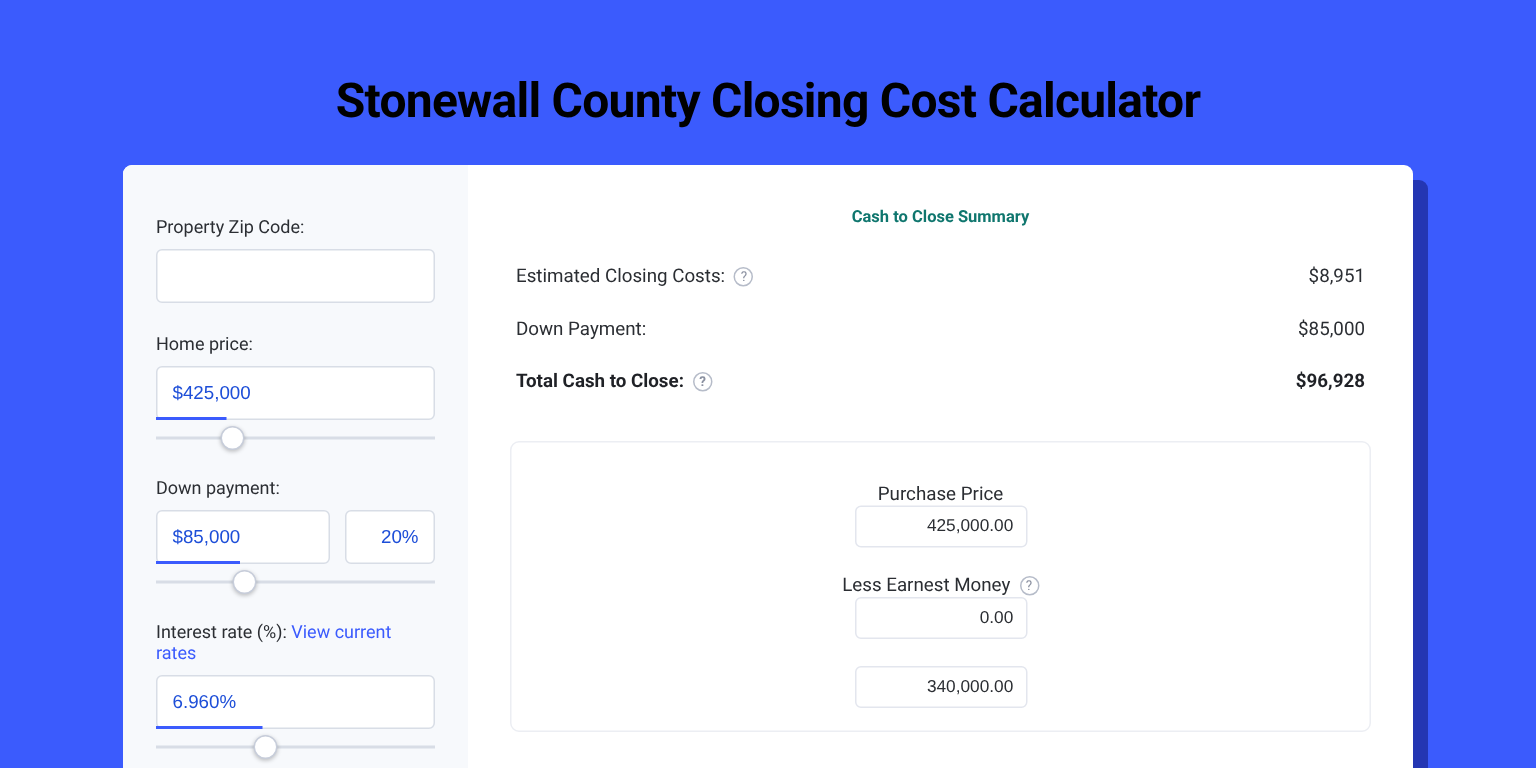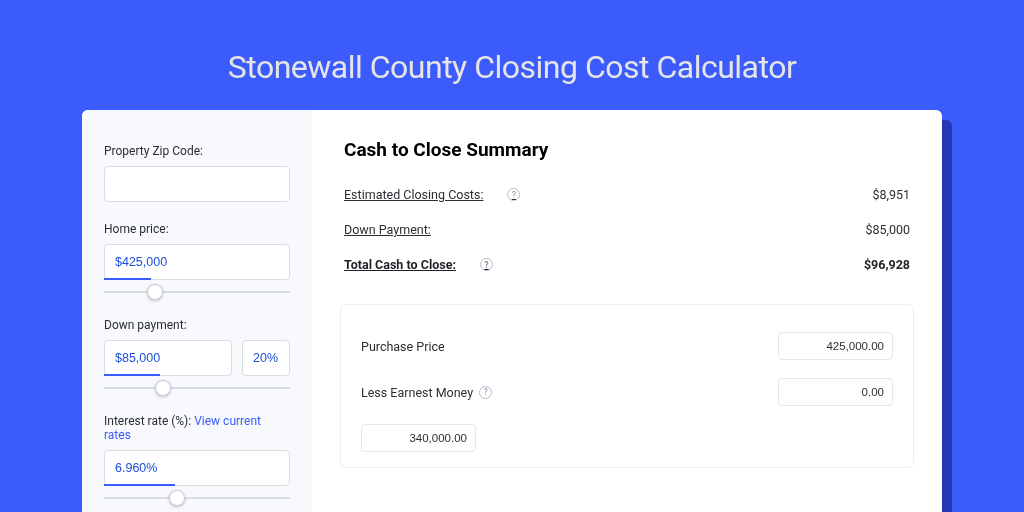--- a/index.html
+++ b/index.html
@@ -1,22 +1,22 @@
 <!DOCTYPE html>
 <html><head>
 <meta charset="utf-8">
 <style>
   * { box-sizing: border-box; margin: 0; padding: 0; }
   html, body { width: 1024px; height: 512px; overflow: hidden; font-family: -apple-system, BlinkMacSystemFont, "Segoe UI", Roboto, Helvetica, Arial, sans-serif; }
   body { background: #3b5bfd; }
   .page-title {
     text-align: center;
-    color: #e5e5e5;
+    color: #000000;
     font-size: 32px;
-    font-weight: 400;
+    font-weight: 700;
     padding-top: 48px;
     padding-bottom: 24px;
     letter-spacing: -0.5px;
   }
   .card-wrap {
     position: relative;
     width: 860px;
     margin: 0 auto;
   }
   .card-shadow {
@@ -95,63 +95,65 @@
   }
   .slider-fill {
     position: absolute;
     height: 2px;
     background: #3b5bfd;
     top: -1px;
     left: 0;
   }
   .row-2 { display: flex; gap: 10px; }
   .row-2 .inp:first-child { flex: 1; }
-  .row-2 .inp.pct { width: 48px; text-align: left; }
+  .row-2 .inp.pct { width: 60px; text-align: right; }
   .link { color: #3b5bfd; text-decoration: none; font-size: 12px; }
   .section {
     border: 1px solid #eceef3;
     border-radius: 6px;
     padding: 18px 20px 6px 20px;
     margin-bottom: 16px;
     background: #fff;
   }
   .section h3 {
-    font-size: 19px;
+    font-size: 11px;
     font-weight: 700;
-    color: #000000;
+    color: #0f766e;
     margin-bottom: 16px;
+    text-align: center;
   }
   .sum-row {
     display: flex;
     justify-content: space-between;
     align-items: center;
     font-size: 12.5px;
     color: #2b2e33;
     padding: 10px 0;
   }
-  .sum-row .left-part { display: flex; align-items: center; gap: 24px; text-decoration: underline; }
+  .sum-row .left-part { display: flex; align-items: center; gap: 6px; }
   .sum-row.bold { font-weight: 700; color: #1f2126; text-align: center; }
   .help-icon {
     display: inline-flex;
     width: 13px; height: 13px;
     border: 1px solid #b6bcc9;
     color: #8a90a0;
     border-radius: 50%;
     font-size: 9px;
     align-items: center;
     justify-content: center;
     cursor: pointer;
   }
   .ws-row {
     display: flex;
     justify-content: space-between;
     align-items: center;
     font-size: 12.5px;
     color: #2b2e33;
     padding: 9px 0;
+    flex-direction: column;
   }
   .ws-row .left-part { display: flex; align-items: center; gap: 6px; }
   .ws-val {
     width: 115px;
     height: 28px;
     border: 1px solid #e3e6ee;
     border-radius: 4px;
     background: #fff;
     text-align: right;
     padding: 0 8px;

